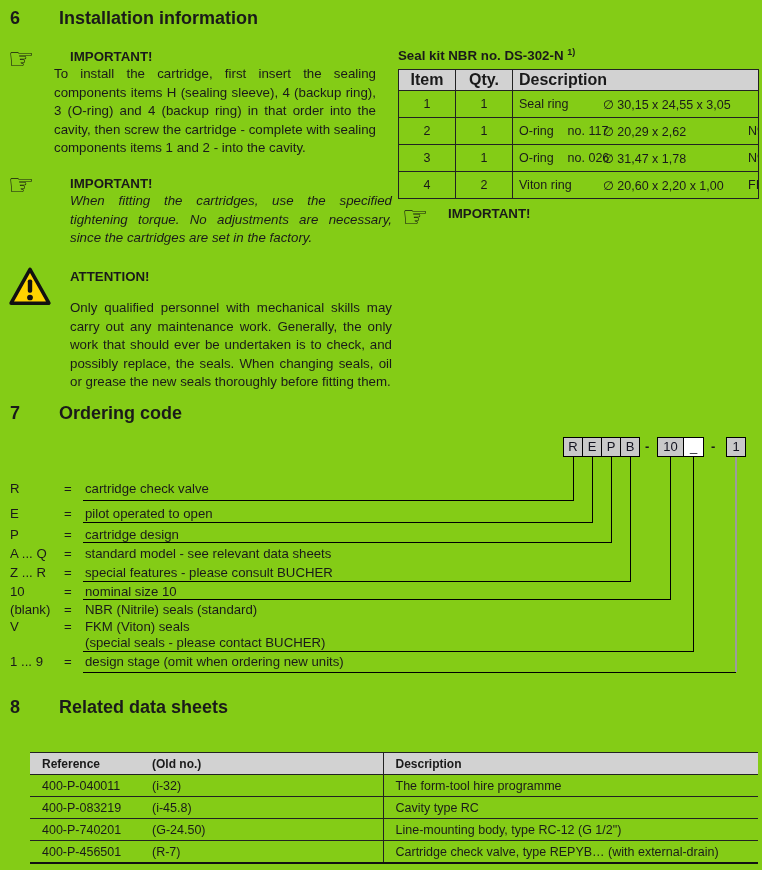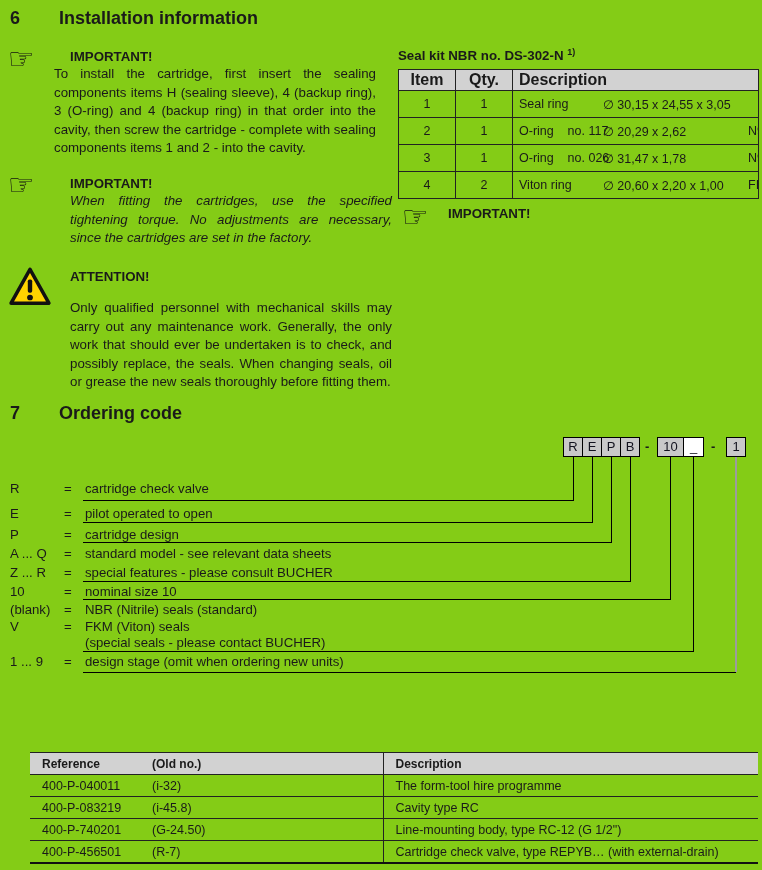--- a/index.html
+++ b/index.html
@@ -212,20 +212,23 @@
     <span class="legend-code"></span>
       <span class="legend-eq"></span>
       <span class="legend-desc">(special seals - please contact BUCHER)</span>
   </div>
   <div class="legend-row" style="top:654px;left:0;width:600px;">
     <span class="legend-code">1 ... 9</span>
       <span class="legend-eq">=</span>
       <span class="legend-desc">design stage (omit when ordering new units)</span>
   </div>
 
+  <div class="sec-heading" style="left:10px;top:697px;">
+    <span class="sec-num">8</span><span>Related data sheets</span>
+  </div>
 
   <table class="rel abs" style="left:30px;top:752px;">
     <colgroup>
         <col style="width:110px">
         <col style="width:243px">
         <col style="width:375px">
       </colgroup>
     <tbody>
         <tr>
       <th>Reference</th>

